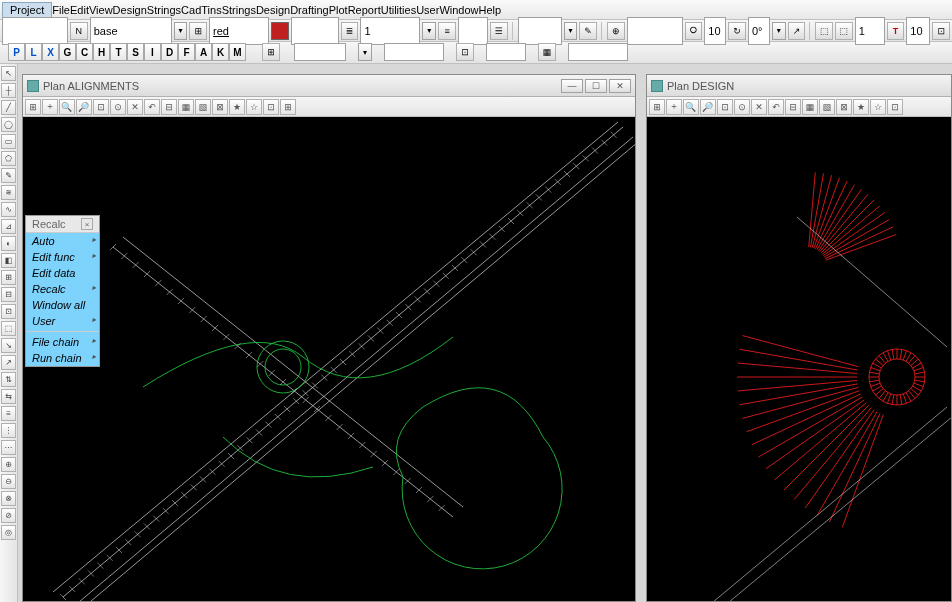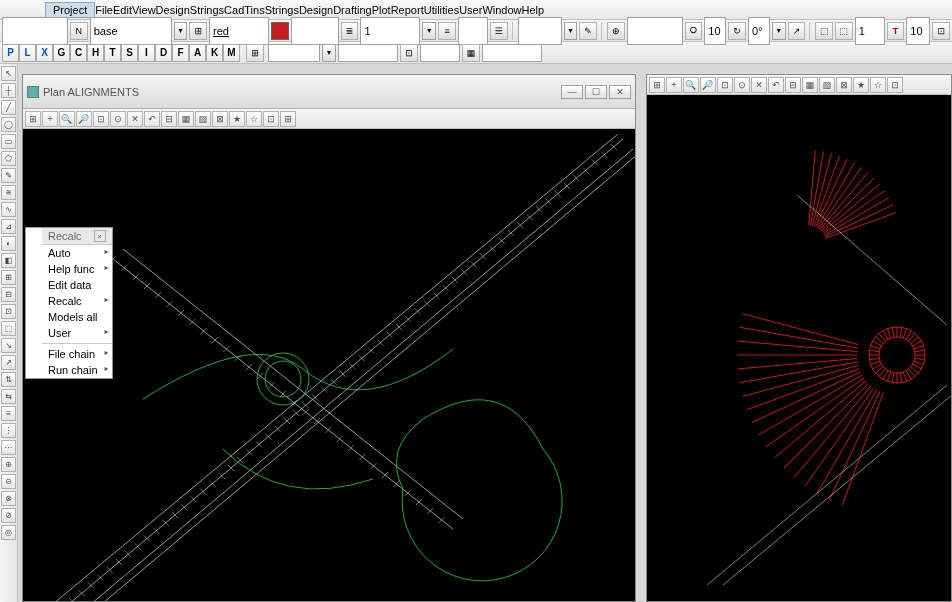--- a/index.html
+++ b/index.html
@@ -1,60 +1,60 @@
 <!DOCTYPE html>
 <html><head>
 <meta charset="utf-8">
 <style>
 * { box-sizing: border-box; margin: 0; padding: 0; font-family: Tahoma, Arial, sans-serif; font-size: 11px; }
 body { background: #f0f0f0; width: 952px; height: 602px; overflow: hidden; }
 
 
 .menubar { display: flex; background: linear-gradient(#fafafa,#e8e8e8); border-bottom: 1px solid #c0c0c0; height: 20px; align-items: center; padding: 0 2px; }
 .menubar .item { padding: 2px 0; cursor: default; }
-.menubar .item.active { background: #cde; border: 1px solid #8ab; padding: 1px 7px; margin-left: 43px; }
+.menubar .item.active { background: #cde; border: 1px solid #8ab; padding: 1px 7px; }
 
 
 .toolbar { display: flex; align-items: center; background: linear-gradient(#f6f6f6,#e4e4e4); border-bottom: 1px solid #c0c0c0; height: 22px; padding: 1px 2px; gap: 2px; }
 .toolbar input[type=text] { height: 28px; border: 1px solid #a0a0a0; background: #fff; padding: 0 3px; font-size: 11px; }
 .toolbar .btn { width: 18px; height: 18px; border: 1px solid #b0b0b0; background: linear-gradient(#fff,#ddd); display: inline-flex; align-items: center; justify-content: center; font-size: 9px; cursor: default; }
 .toolbar .dropdown { width: 14px; height: 18px; border: 1px solid #a0a0a0; background: linear-gradient(#fff,#ddd); display: inline-flex; align-items: center; justify-content: center; font-size: 8px; }
 .toolbar .swatch { width: 18px; height: 18px; border: 1px solid #666; }
 .toolbar .sep { width: 2px; height: 18px; border-left: 1px solid #c0c0c0; margin: 0 2px; }
 
 
-.snapbar { display: flex; align-items: center; background: linear-gradient(#f6f6f6,#e4e4e4); border-bottom: 1px solid #c0c0c0; height: 22px; padding: 1px 2px; gap: 2px; }
+.snapbar { display: flex; background: linear-gradient(#f6f6f6,#e4e4e4); border-bottom: 1px solid #c0c0c0; height: 22px; padding: 1px 8px; gap: 12px; }
 .snapbar .letter { width: 17px; height: 18px; border: 1px solid #a8a8a8; background: linear-gradient(#fff,#e8e8e8); display: inline-flex; align-items: center; justify-content: center; font-weight: bold; font-size: 10px; cursor: default; }
 .snapbar .letter.blue { color: #0050c8; }
 .snapbar .btn { width: 18px; height: 18px; border: 1px solid #b0b0b0; background: linear-gradient(#fff,#ddd); display: inline-flex; align-items: center; justify-content: center; font-size: 9px; }
 .snapbar input[type=text] { height: 18px; border: 1px solid #a0a0a0; background: #fff; padding: 0 3px; font-size: 11px; }
 .snapbar .dropdown { width: 14px; height: 18px; border: 1px solid #a0a0a0; background: linear-gradient(#fff,#ddd); display: inline-flex; align-items: center; justify-content: center; font-size: 8px; }
 
 
 .workspace { position: absolute; top: 64px; left: 0; right: 0; bottom: 0; background: #d8d8d8; }
 
 
 .lefttool { position: absolute; left: 0; top: 0; bottom: 0; width: 18px; background: linear-gradient(90deg,#f6f6f6,#e4e4e4); border-right: 1px solid #c0c0c0; display: flex; flex-direction: column; gap: 2px; padding: 2px 1px; }
 .lefttool .tbtn { width: 15px; height: 15px; border: 1px solid #b0b0b0; background: linear-gradient(#fff,#e4e4e4); font-size: 8px; display: flex; align-items: center; justify-content: center; color: #444; }
 
 
 .childwin { position: absolute; border: 1px solid #8a8a8a; background: #fff; display: flex; flex-direction: column; }
-.childwin .titlebar { height: 34px; background: linear-gradient(#f4f4f4,#dcdcdc); border-bottom: 1px solid #b0b0b0; display: flex; align-items: center; padding: 0 4px; color: #555; gap: 4px; }
+.childwin .titlebar { height: 22px; background: linear-gradient(#f4f4f4,#dcdcdc); border-bottom: 1px solid #b0b0b0; display: flex; align-items: center; padding: 0 4px; color: #555; gap: 4px; }
 .childwin .titlebar .icon { width: 12px; height: 12px; background: #6aa; border: 1px solid #488; }
 .childwin .winbtns { margin-left: auto; display: flex; gap: 2px; }
 .childwin .winbtn { width: 22px; height: 14px; border: 1px solid #a0a0a0; background: linear-gradient(#fff,#e0e0e0); font-size: 9px; display: flex; align-items: center; justify-content: center; }
 .childwin .viewtoolbar { height: 20px; background: linear-gradient(#f6f6f6,#e4e4e4); border-bottom: 1px solid #c0c0c0; display: flex; align-items: center; padding: 1px 2px; gap: 1px; }
 .childwin .viewtoolbar .vbtn { width: 16px; height: 16px; border: 1px solid #b0b0b0; background: linear-gradient(#fff,#e4e4e4); font-size: 9px; display: flex; align-items: center; justify-content: center; color: #555; }
 .childwin .canvas { flex: 1; background: #000; position: relative; overflow: hidden; }
 
 
-.contextmenu { position: absolute; background: #ffffff; border: 1px solid #999; box-shadow: 2px 2px 4px rgba(0,0,0,0.3); min-width: 58px; z-index: 10; padding-left: 16px; }
+.contextmenu { position: absolute; background: #7dd3fc; border: 1px solid #999; box-shadow: 2px 2px 4px rgba(0,0,0,0.3); min-width: 58px; z-index: 10; }
 .contextmenu .hdr { background: #e8e8e8; border-bottom: 1px solid #ccc; padding: 2px 6px; color: #666; display:flex; align-items:center; }
 .contextmenu .hdr .close { margin-left:auto; width:12px; height:12px; border:1px solid #aaa; font-size:8px; display:flex; align-items:center; justify-content:center; }
-.contextmenu .mi { padding: 2px 14px 2px 6px; position: relative; cursor: default; }
+.contextmenu .mi { padding: 2px 14px 2px 6px; position: relative; cursor: default; font-style: italic; }
 .contextmenu .mi.sub::after { content: "▸"; position: absolute; right: 3px; top: 2px; font-size: 8px; color: #555; }
 .contextmenu .msep { height: 1px; background: #ccc; margin: 2px 0; }
 
 
 .canvas svg { position: absolute; top: 0; left: 0; }
 </style>
 </head>
 <body>
 
 <div class="menubar" id="menubar">
@@ -300,36 +300,40 @@
         </g>
       </svg>
 
       <div class="contextmenu" style="left:2px; top:98px">
         <div class="hdr">
           <span>Recalc</span>
           <span class="close">×</span>
         </div>
         <div id="ctxitems">
             <div class="mi sub">Auto</div>
-            <div class="mi sub">Help func</div>
+            <div class="mi sub">Edit func</div>
             <div class="mi">Edit data</div>
             <div class="mi sub">Recalc</div>
-            <div class="mi">Models all</div>
+            <div class="mi">Window all</div>
             <div class="mi sub">User</div>
           </div>
         <div class="msep"></div>
         <div id="ctxitems2">
             <div class="mi sub">File chain</div>
             <div class="mi sub">Run chain</div>
           </div>
       </div>
     </div>
   </div>
 
   <div class="childwin" style="left:646px; top:10px; width:306px; height:528px">
+    <div class="titlebar">
+      <span class="icon"></span>
+      <span>Plan DESIGN</span>
+    </div>
     <div class="viewtoolbar" id="vtb2">
         <span class="vbtn">⊞</span>
         <span class="vbtn">＋</span>
         <span class="vbtn">🔍</span>
         <span class="vbtn">🔎</span>
         <span class="vbtn">⊡</span>
         <span class="vbtn">⊙</span>
         <span class="vbtn">✕</span>
         <span class="vbtn">↶</span>
         <span class="vbtn">⊟</span>

